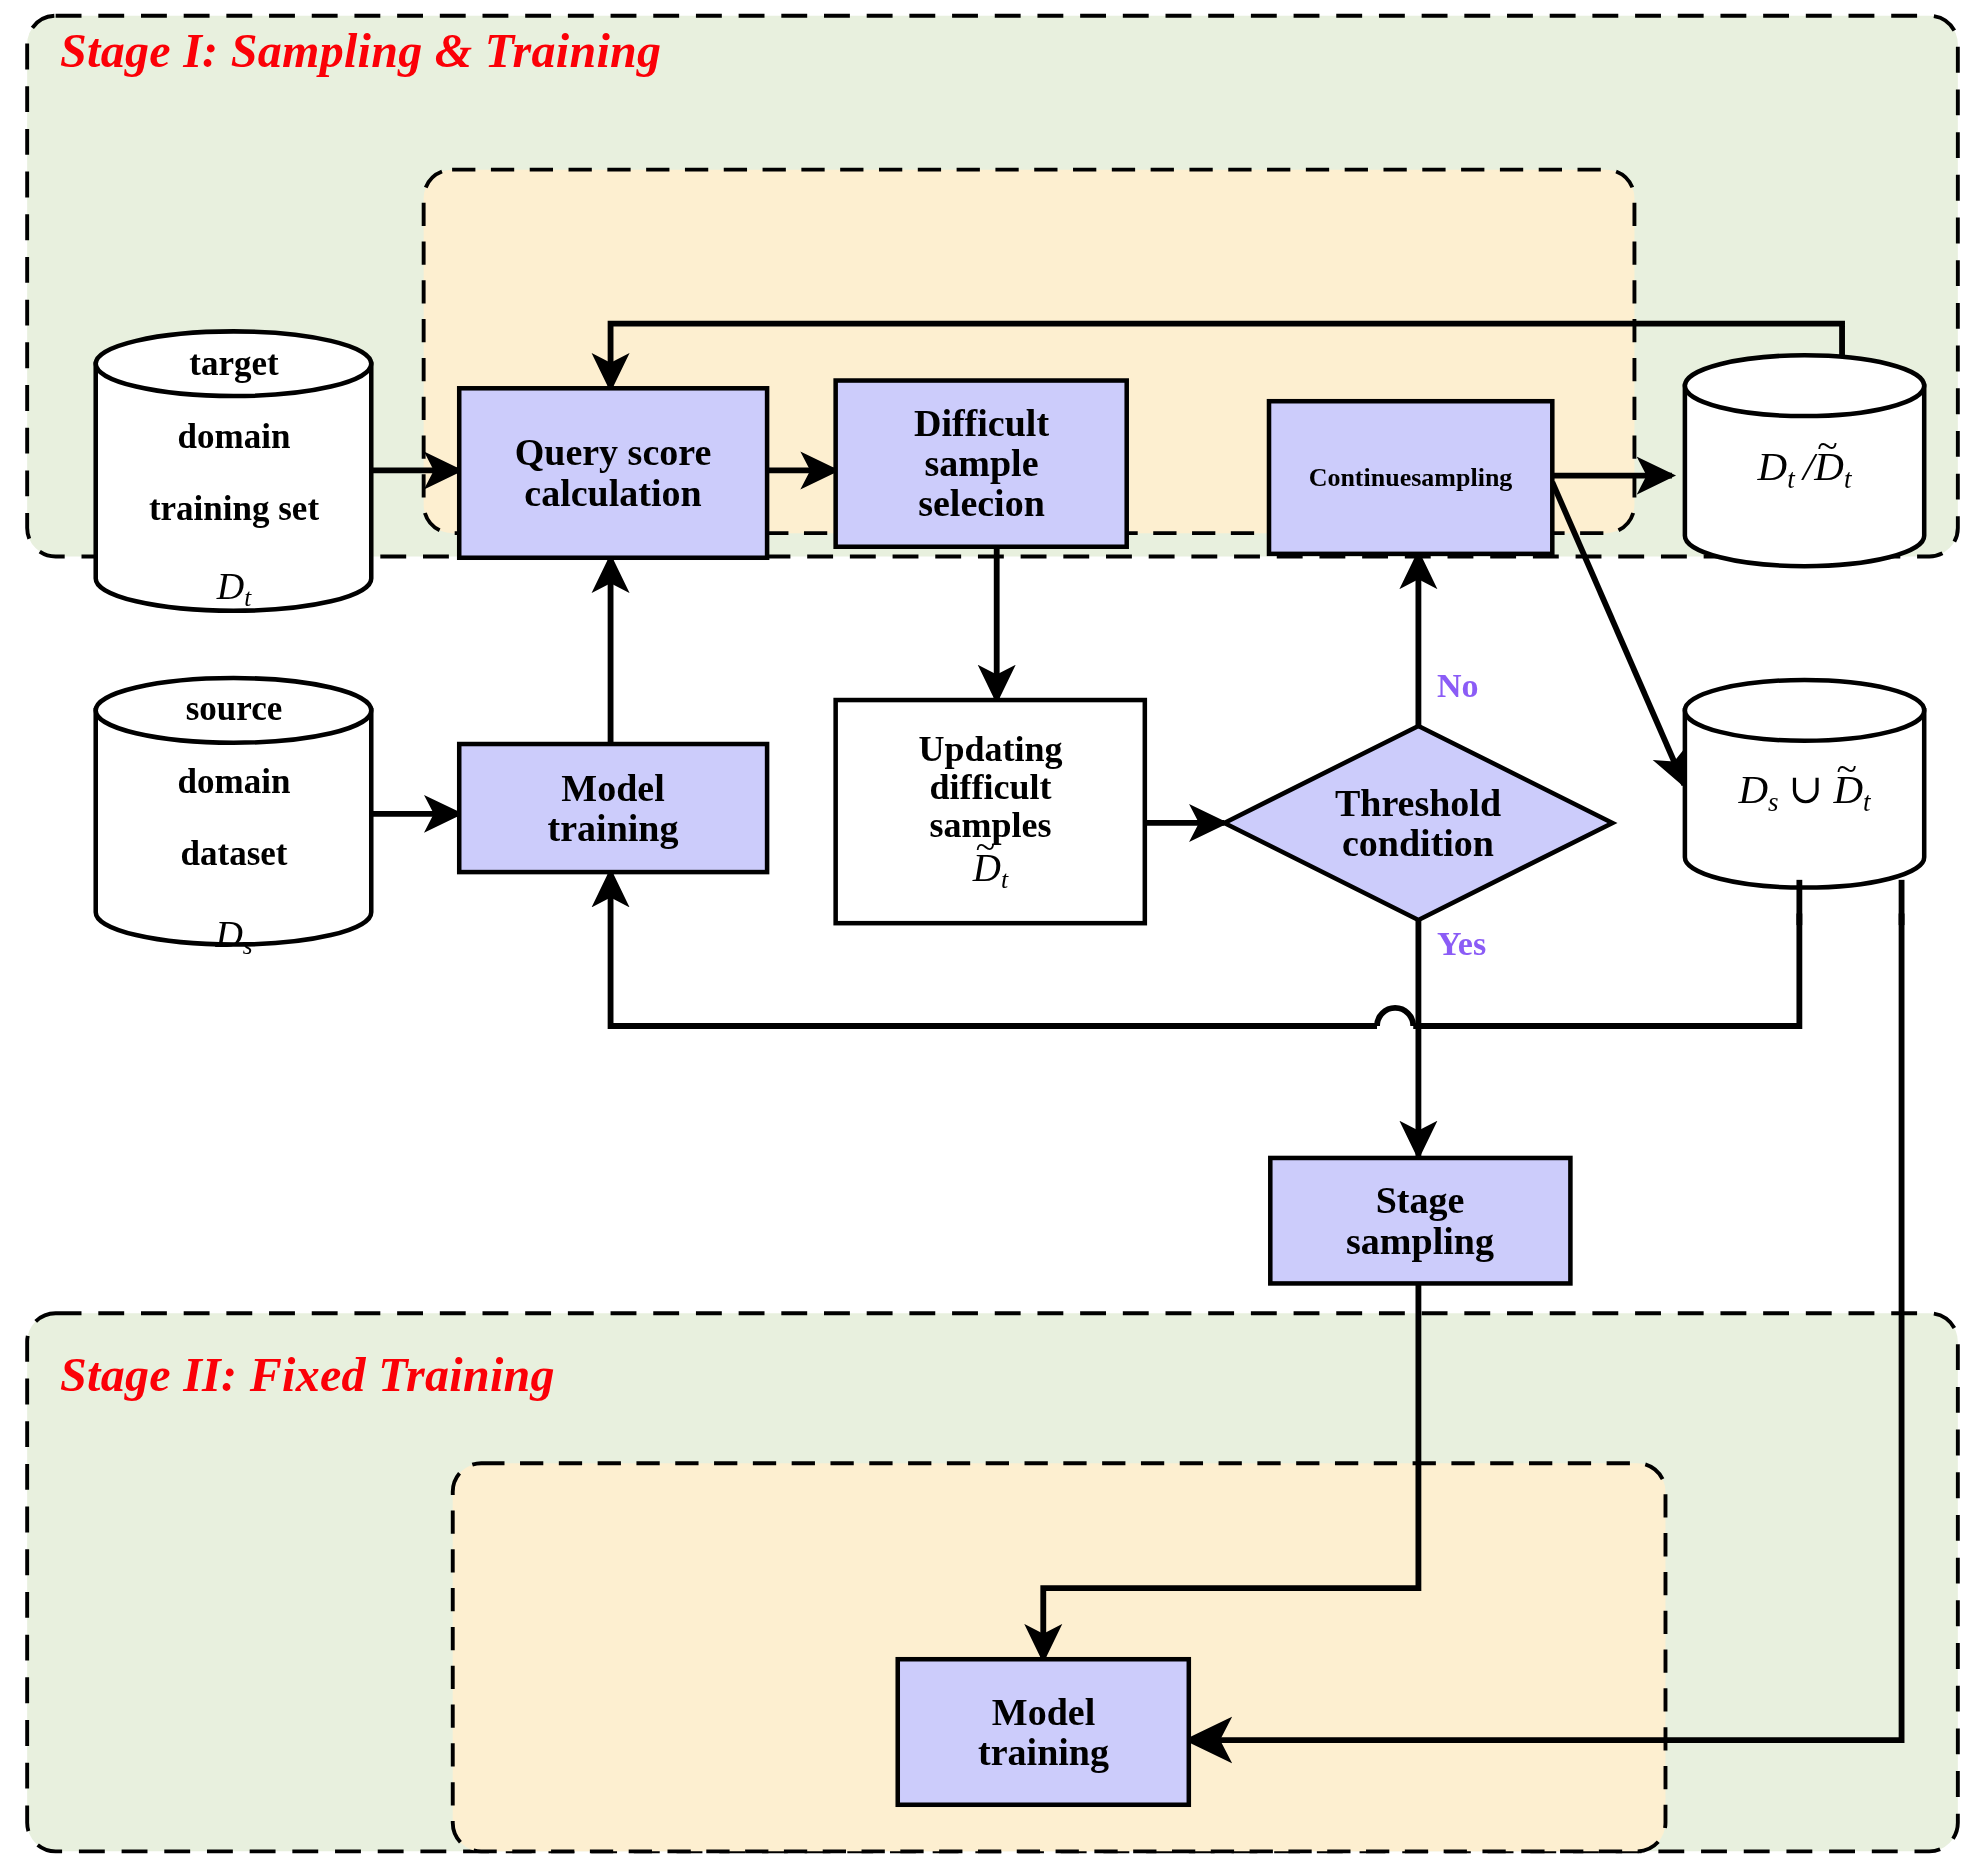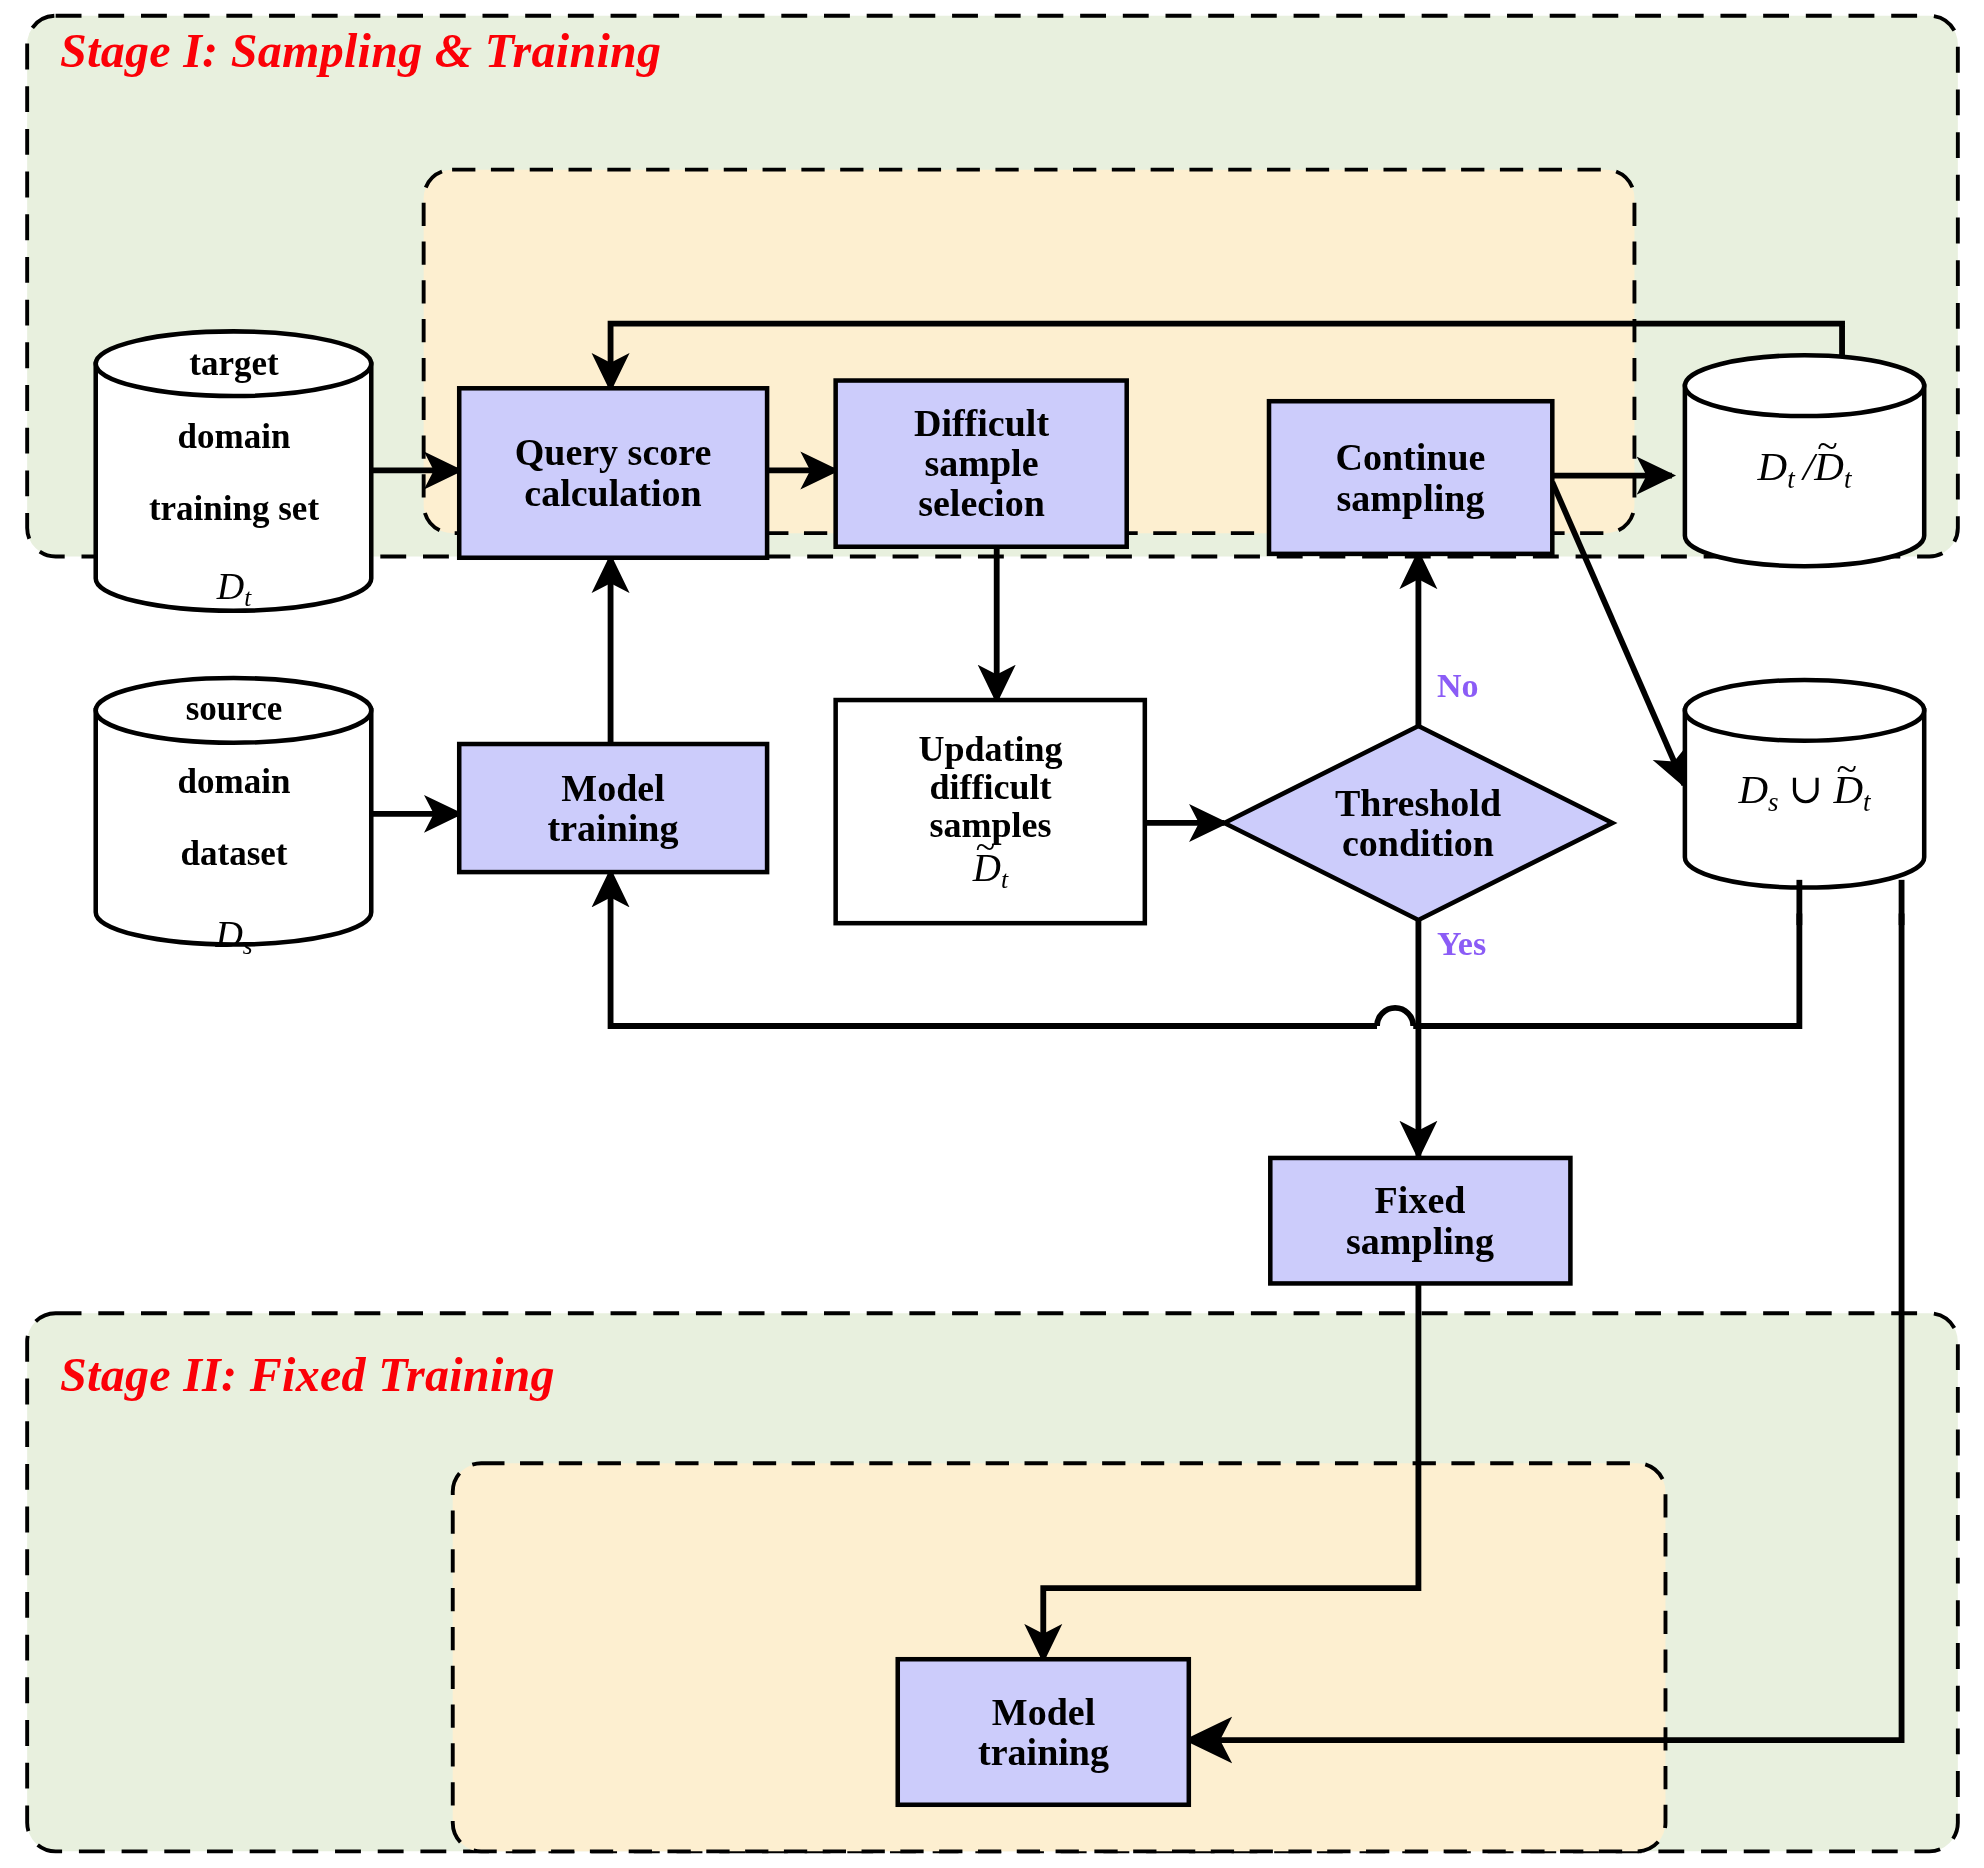--- a/index.html
+++ b/index.html
@@ -243,21 +243,21 @@
     <div>Query score</div>
     <div>calculation</div>
   </div>
 
   <div class="node-label" style="left:836px; top:380px; width:291px; height:166px; font-size:38px; flex-direction:column;">
     <div>Difficult</div>
     <div>sample</div>
     <div>selecion</div>
   </div>
 
-  <div class="node-label" style="left:1269px; top:401px; width:283px; height:153px; font-size:38px; flex-direction:column;">
+  <div class="node-label" style="left:1269px; top:401px; width:283px; height:153px; font-size:26px; flex-direction:row;">
     <div>Continue</div>
     <div>sampling</div>
   </div>
 
   <div class="node-label" style="left:459px; top:744px; width:308px; height:128px; font-size:38px; flex-direction:column;">
     <div>Model</div>
     <div>training</div>
   </div>
 
   <div class="node-label" style="left:836px; top:700px; width:309px; height:223px; font-size:36px; flex-direction:column;">
@@ -266,21 +266,21 @@
     <div>samples</div>
     <div class="math" style="font-size:39px; margin-top:2.6px;"><span class="tilde-wrap"><span class="tld">~</span>D</span><span class="sub">t</span></div>
   </div>
 
   <div class="node-label" style="left:1224px; top:744px; width:388px; height:158px; font-size:38px; flex-direction:column;">
     <div>Threshold</div>
     <div>condition</div>
   </div>
 
   <div class="node-label" style="left:1270px; top:1158px; width:300px; height:125px; font-size:38px; flex-direction:column;">
-    <div>Fixed</div>
+    <div>Stage</div>
     <div>sampling</div>
   </div>
 
   <div class="node-label" style="left:898px; top:1659px; width:291px; height:146px; font-size:38px; flex-direction:column;">
     <div>Model</div>
     <div>training</div>
   </div>
 
   <div class="edge-label" style="left:1437px; top:667px;">No</div>
 

